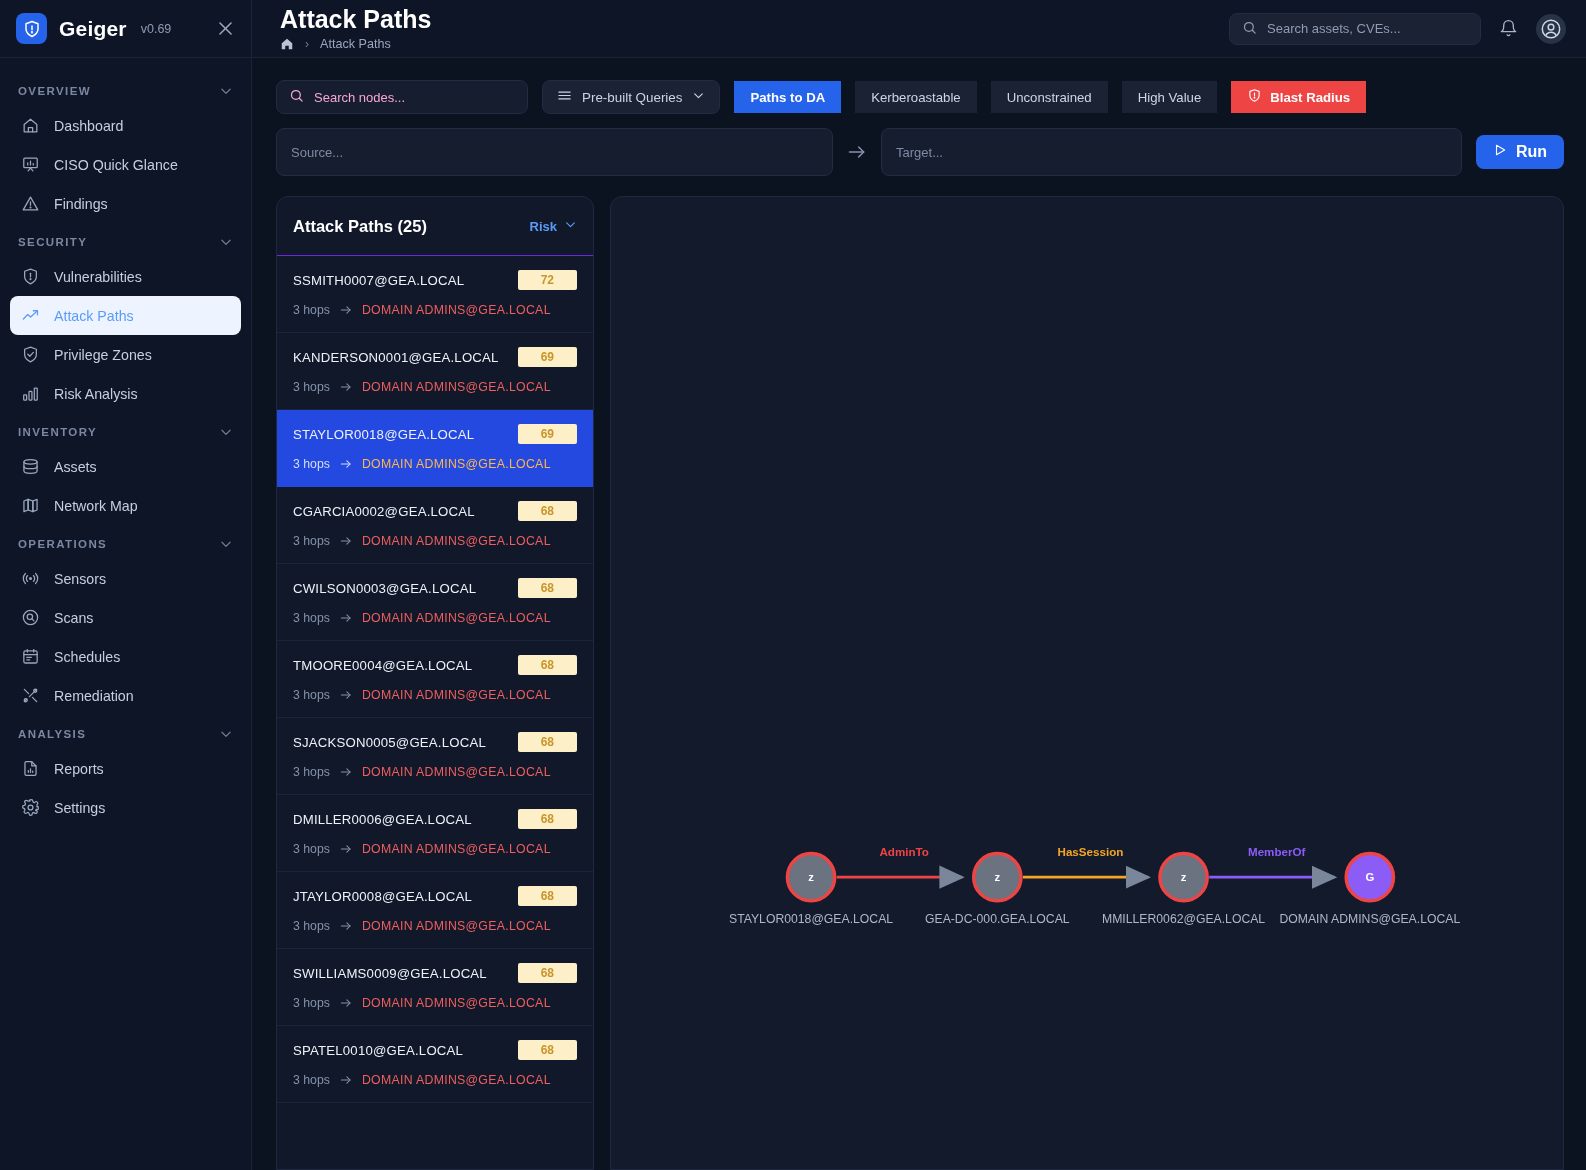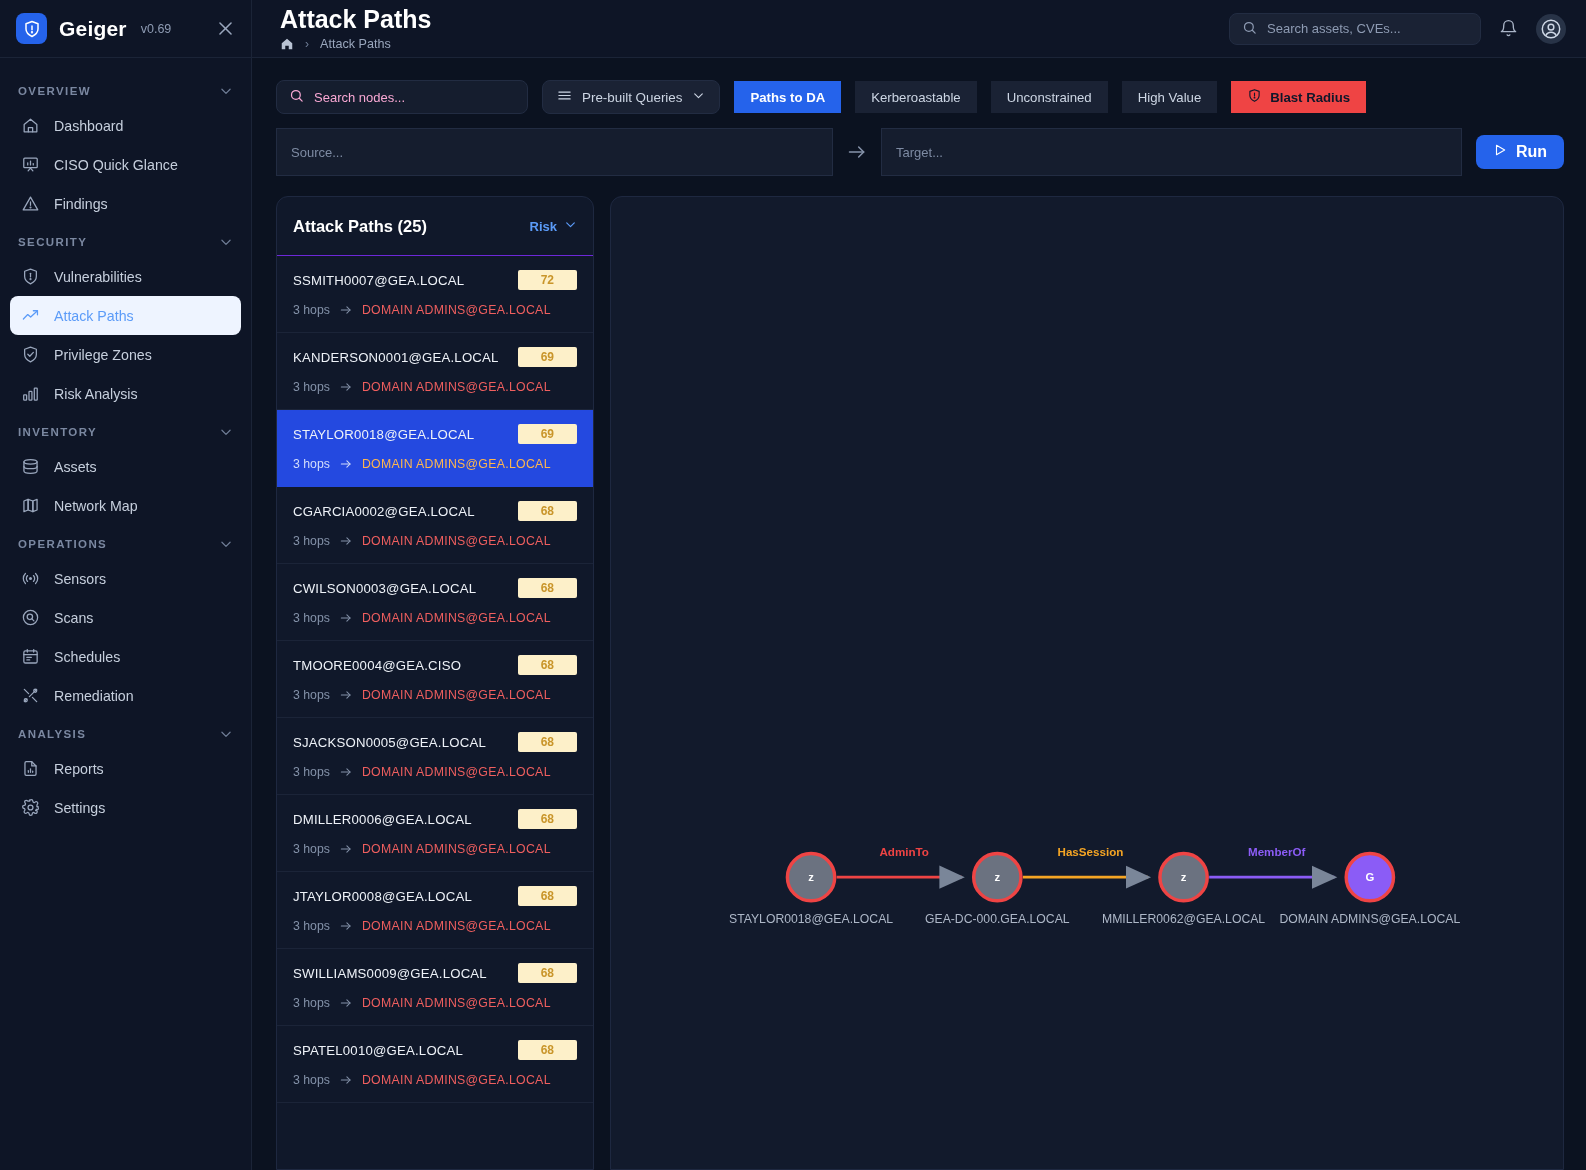--- a/index.html
+++ b/index.html
@@ -98,25 +98,25 @@
     display: flex; align-items: center; gap: 10px;
     color: #ccd5e3; font-size: 13.4px; cursor: pointer;
   }
   .chip {
     height: 32px; border-radius: 0; padding: 0 15px;
     display: flex; align-items: center; gap: 8px;
     font-size: 13.2px; cursor: pointer;
     background: #1a2234; color: #cdd6e4; border: 1px solid transparent;
   }
   .chip.primary { background: #2563eb; color: #fff; font-weight: 600; }
-  .chip.danger { background: #ef4444; color: #0f172a; font-weight: 600; }
+  .chip.danger { background: #ef4444; color: #ffffff; font-weight: 600; }
 
   .st-row { display: flex; align-items: center; gap: 14px; }
   .st-input {
-    height: 48px; border-radius: 0;
+    height: 48px; border-radius: 8px;
     background: #151d2e; border: 1px solid #222c42;
     display: flex; align-items: center; padding: 0 14px;
     color: #7e8ba3; font-size: 13px;
   }
   .st-source { width: 557px; }
   .st-target { flex: 1 1 auto; }
   .arrow-mid { color: #8794ab; display: flex; align-items: center; }
   .run-btn {
     width: 88px; height: 34px; border-radius: 8px;
     background: #2563eb; color: #fff;
@@ -605,21 +605,21 @@
                     <svg width="14" height="14" viewBox="0 0 24 24" fill="none" stroke="currentColor" stroke-width="1.8" stroke-linecap="round" stroke-linejoin="round">
                       <line x1="4" y1="12" x2="19" y2="12"></line>
                       <polyline points="13.5 6.5 19 12 13.5 17.5"></polyline>
                     </svg>
                   </span>
        <span class="path-dst">DOMAIN ADMINS@GEA.LOCAL</span>
      </div>
               </div>
               <div class="path-item">
                 <div class="path-top">
-       <span class="path-src">TMOORE0004@GEA.CISO</span>
+       <span class="path-src">TMOORE0004@GEA.LOCAL</span>
        <span class="risk-badge">68</span>
      </div>
      <div class="path-sub">
        <span class="hops">3 hops</span>
        <span class="sub-arrow">
                     <svg width="14" height="14" viewBox="0 0 24 24" fill="none" stroke="currentColor" stroke-width="1.8" stroke-linecap="round" stroke-linejoin="round">
                       <line x1="4" y1="12" x2="19" y2="12"></line>
                       <polyline points="13.5 6.5 19 12 13.5 17.5"></polyline>
                     </svg>
                   </span>

